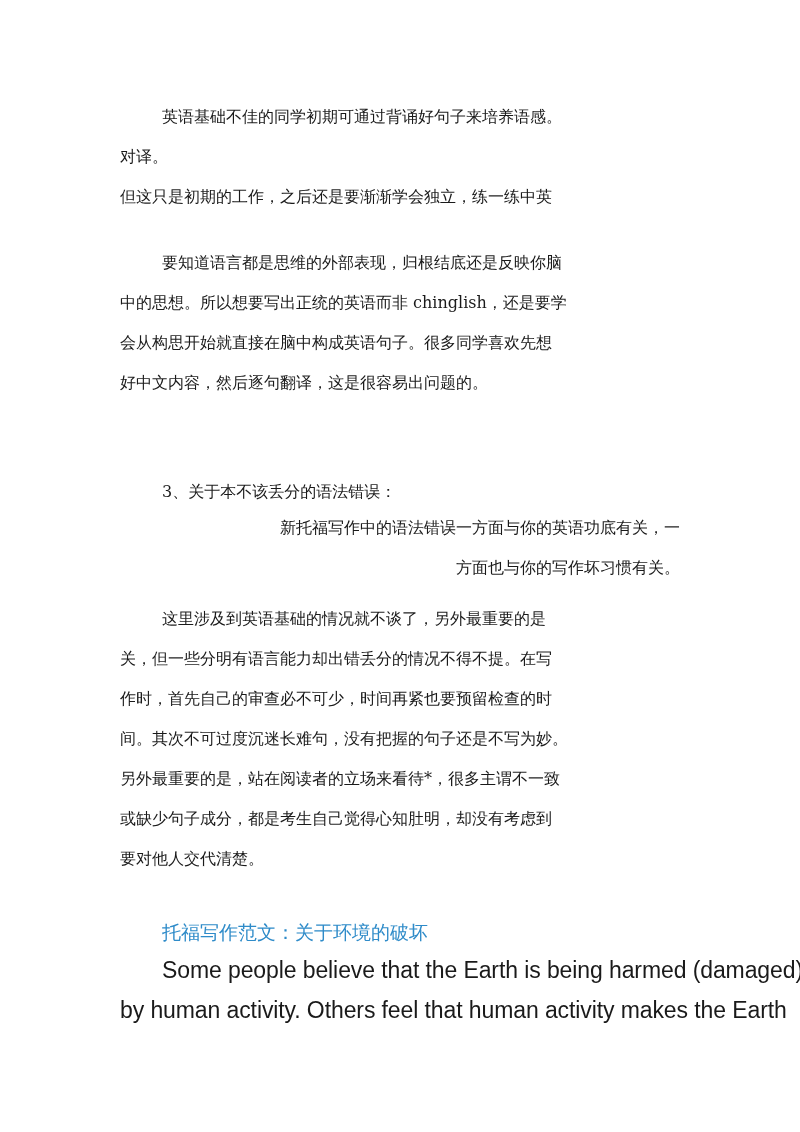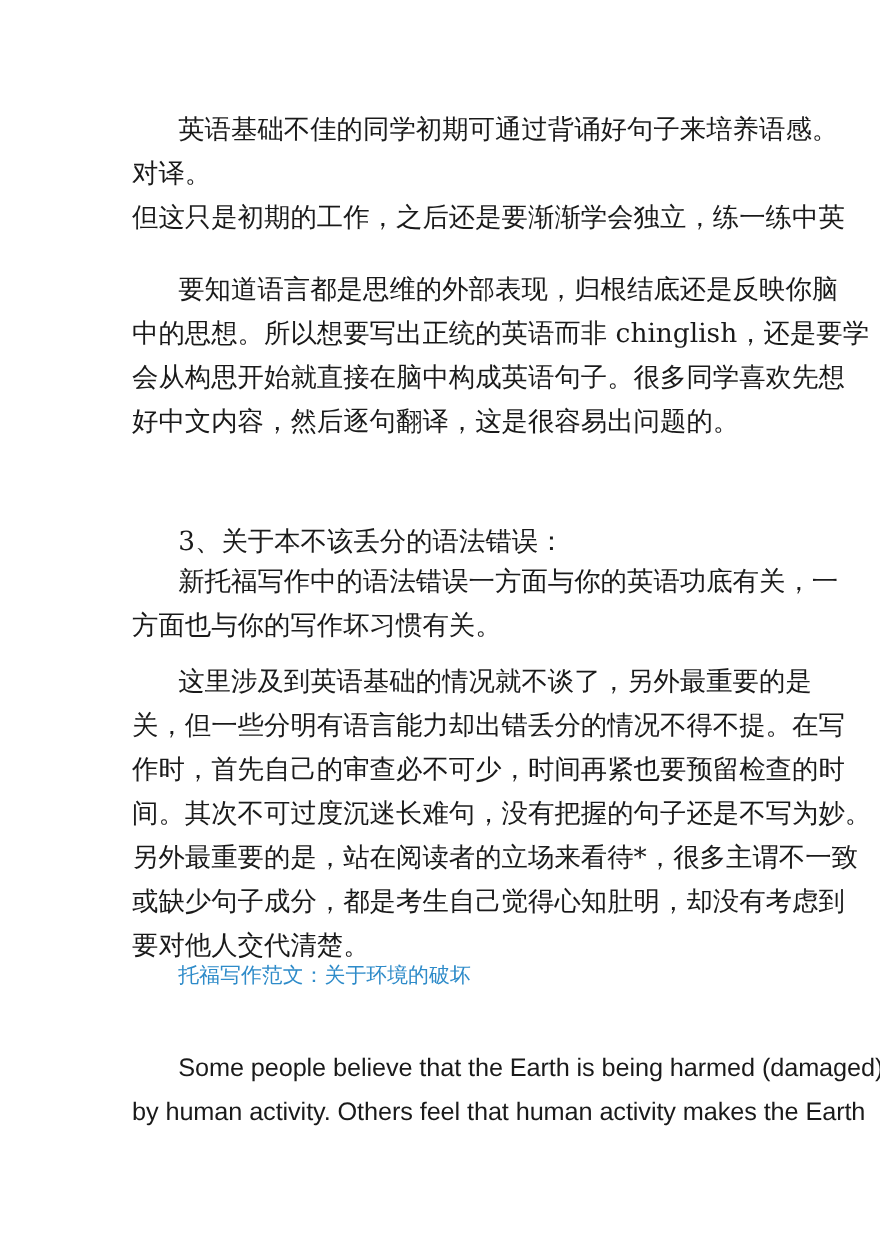--- a/index.html
+++ b/index.html
@@ -18,21 +18,21 @@
     .page {
       position: absolute;
       left: 120px;
       top: 0;
       width: 560px;
     }
     .para {
       position: absolute;
       left: 0;
       width: 560px;
-      font-size: 24px;
+      font-size: 16px;
       line-height: 40px;
       margin: 0;
       white-space: nowrap;
     }
     .line {
       display: block;
       height: 40px;
     }
     .indent {
       padding-left: 42px;
@@ -63,36 +63,36 @@
     <span class="line indent">要知道语言都是思维的外部表现，归根结底还是反映你脑</span>
     <span class="line">中的思想。所以想要写出正统的英语而非 chinglish，还是要学</span>
     <span class="line">会从构思开始就直接在脑中构成英语句子。很多同学喜欢先想</span>
     <span class="line">好中文内容，然后逐句翻译，这是很容易出问题的。</span>
   </div>
 
   <div class="para" style="top:449px;margin-top:23px;">
     <span class="line indent">3、关于本不该丢分的语法错误：</span>
   </div>
 
-  <div class="para" style="top:508px;">
+  <div class="para" style="top:508px;text-align:right;">
     <span class="line indent">新托福写作中的语法错误一方面与你的英语功底有关，一</span>
     <span class="line">方面也与你的写作坏习惯有关。</span>
   </div>
 
   <div class="para" style="top:599px;">
     <span class="line indent">这里涉及到英语基础的情况就不谈了，另外最重要的是</span>
     <span class="line">关，但一些分明有语言能力却出错丢分的情况不得不提。在写</span>
     <span class="line">作时，首先自己的审查必不可少，时间再紧也要预留检查的时</span>
     <span class="line">间。其次不可过度沉迷长难句，没有把握的句子还是不写为妙。</span>
     <span class="line">另外最重要的是，站在阅读者的立场来看待*，很多主谓不一致</span>
     <span class="line">或缺少句子成分，都是考生自己觉得心知肚明，却没有考虑到</span>
     <span class="line">要对他人交代清楚。</span>
   </div>
 
-  <div class="para heading" style="top:867px;">
+  <div class="para heading" style="top:912px;">
     <span class="line indent">托福写作范文：关于环境的破坏</span>
   </div>
 
   <div class="para english" style="top:950px;">
     <span class="line indent">Some people believe that the Earth is being harmed (damaged)</span>
     <span class="line">by human activity. Others feel that human activity makes the Earth</span>
   </div>
 
 </div>
 

